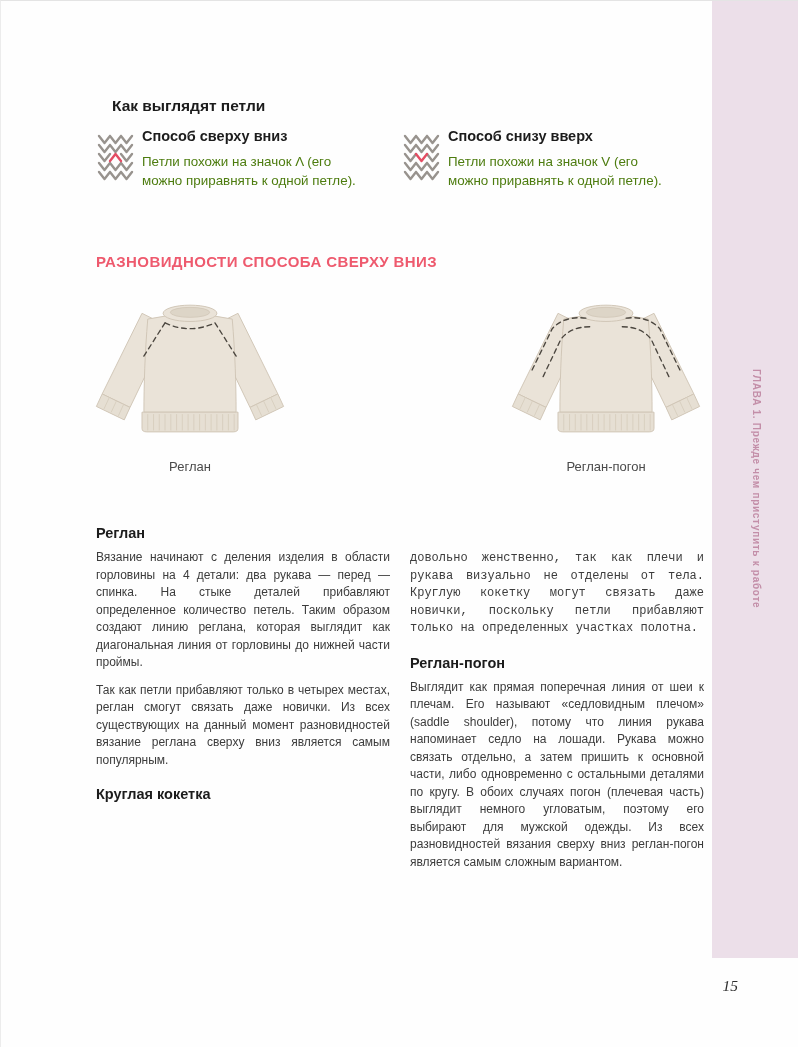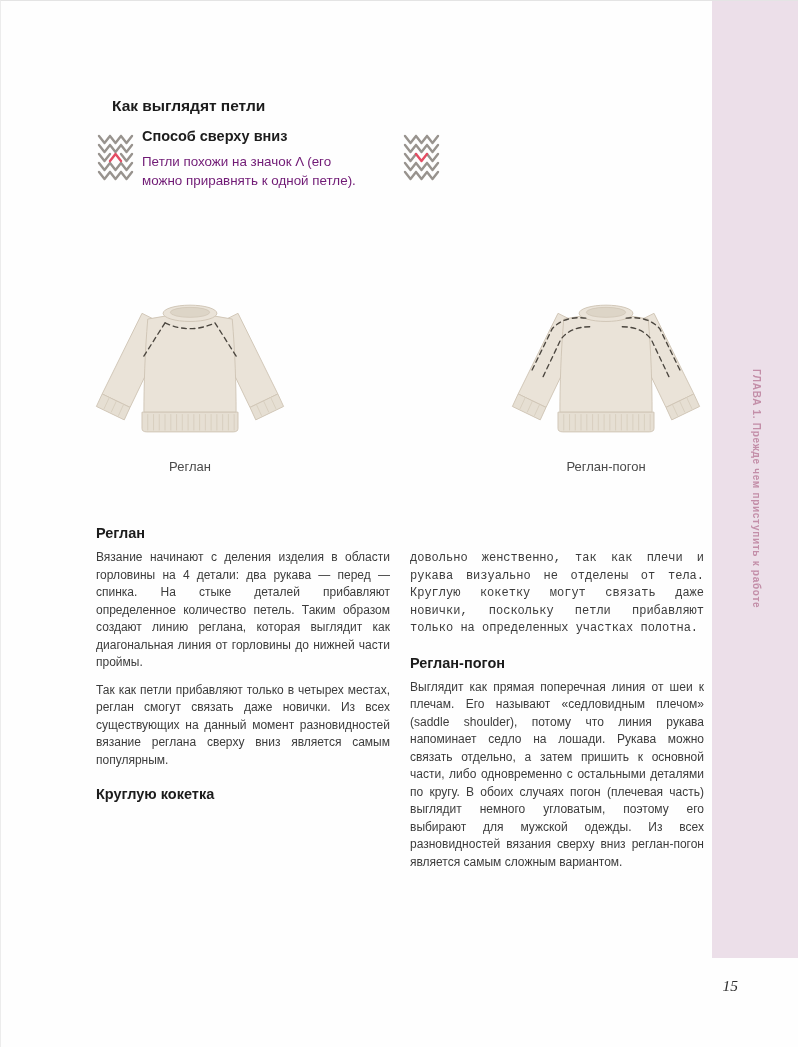--- a/index.html
+++ b/index.html
@@ -21,21 +21,21 @@
   }
 
   
   .loops-heading { position:absolute; left:95px; top:80px; margin:16px; font-size:15.5px; font-weight:700; color:#1c1c1c; }
   .methods { position:absolute; left:95px; top:127px; width:612px; display:flex; }
   .method { display:flex; gap:6px; width:306px; box-sizing:border-box; }
   .swatch { width:40px; height:52px; flex:none; margin-top:3px; }
   .knit { stroke:#98938e; stroke-width:2.4; fill:none; stroke-linecap:round; stroke-linejoin:round; }
   .knit.red { stroke:#e44d63; }
   .method-title { font-size:14.5px; font-weight:700; color:#1c1c1c; margin:0 0 8px; }
-  .method-desc { font-size:13.4px; line-height:1.42; color:#701a75; width:232px; }
+  .method-desc { font-size:13.4px; line-height:1.42; color:#4d7c0f; width:232px; }
 
   .varieties-heading {
     position:absolute; left:95px; top:252px; margin:0;
     font-size:15px; font-weight:700; letter-spacing:0.4px; color:#ee5a6e;
   }
 
   
   .figures { position:absolute; left:88px; top:296px; width:618px; display:flex; justify-content:space-between; }
   .figure { width:202px; margin:0; text-align:center; }
   .figure svg { width:202px; height:144px; display:block; }
@@ -79,23 +79,28 @@
       <div class="method-text">
         <div class="method-title">Способ сверху вниз</div>
         <div class="method-desc">Петли похожи на значок Λ (его можно приравнять к одной петле).</div>
       </div>
     </div>
     <div class="method">
       <svg class="swatch" viewBox="0 0 40 52" aria-hidden="true">
         <path class="knit" d="M3 5l5.5 7L14 5m0 0l5.5 7L25 5m0 0l5.5 7L36 5 M3 14l5.5 7L14 14m0 0l5.5 7L25 14m0 0l5.5 7L36 14 M3 23l5.5 7L14 23 M25 23l5.5 7L36 23 M3 32l5.5 7L14 32m0 0l5.5 7L25 32m0 0l5.5 7L36 32 M3 41l5.5 7L14 41m0 0l5.5 7L25 41m0 0l5.5 7L36 41"></path>
         <path class="knit red" d="M14 23l5.5 7L25 23"></path>
       </svg>
+      <div class="method-text">
+        <div class="method-title">Способ снизу вверх</div>
+        <div class="method-desc">Петли похожи на значок V (его можно приравнять к одной петле).</div>
+      </div>
     </div>
   </div>
 
+  <h2 class="varieties-heading">РАЗНОВИДНОСТИ СПОСОБА СВЕРХУ ВНИЗ</h2>
 
   <div class="figures">
 
     <figure class="figure">
       <svg viewBox="0 0 210 150" aria-hidden="true">
         <defs>
           <g id="sweater-base">
             <path d="M55,17 L13.5,101 L42.5,115 L83,31 Z" fill="#eae3d8" stroke="#d0c6b6" stroke-width="1" stroke-linejoin="round"></path>
             <path d="M155,17 L196.5,101 L167.5,115 L127,31 Z" fill="#eae3d8" stroke="#d0c6b6" stroke-width="1" stroke-linejoin="round"></path>
             <path d="M13.5,101 L42.5,115 L36.5,128 L7.5,114 Z" fill="#e6dfd3" stroke="#d0c6b6" stroke-width="1" stroke-linejoin="round"></path>
@@ -129,21 +134,21 @@
       <figcaption>Реглан-погон</figcaption>
     </figure>
 
   </div>
 
   <div class="columns">
     <div class="col">
       <h3>Реглан</h3>
       <p>Вязание начинают с деления изделия в области горловины на 4 детали: два рукава — перед — спинка. На стыке деталей прибавляют определенное количество петель. Таким образом создают линию реглана, которая выглядит как диагональная линия от горловины до нижней части проймы.</p>
       <p>Так как петли прибавляют только в четырех местах, реглан смогут связать даже новички. Из всех существующих на данный момент разновидностей вязание реглана сверху вниз является самым популярным.</p>
-      <h3 class="mt">Круглую кокетка</h3>
+      <h3 class="mt">Круглая кокетка</h3>
     </div>
     <div class="col col-right">
       <p class="continuation">довольно женственно, так как плечи и рукава визуально не отделены от тела. Круглую кокетку могут связать даже новички, поскольку петли прибавляют только на определенных участках полотна.</p>
       <h3 class="mt">Реглан-погон</h3>
       <p>Выглядит как прямая поперечная линия от шеи к плечам. Его называют «седловидным плечом» (saddle shoulder), потому что линия рукава напоминает седло на лошади. Рукава можно связать отдельно, а затем пришить к основной части, либо одновременно с остальными деталями по кругу. В обоих случаях погон (плечевая часть) выглядит немного угловатым, поэтому его выбирают для мужской одежды. Из всех разновидностей вязания сверху вниз реглан-погон является самым сложным вариантом.</p>
     </div>
   </div>
 
   <div class="page-number">15</div>
 

